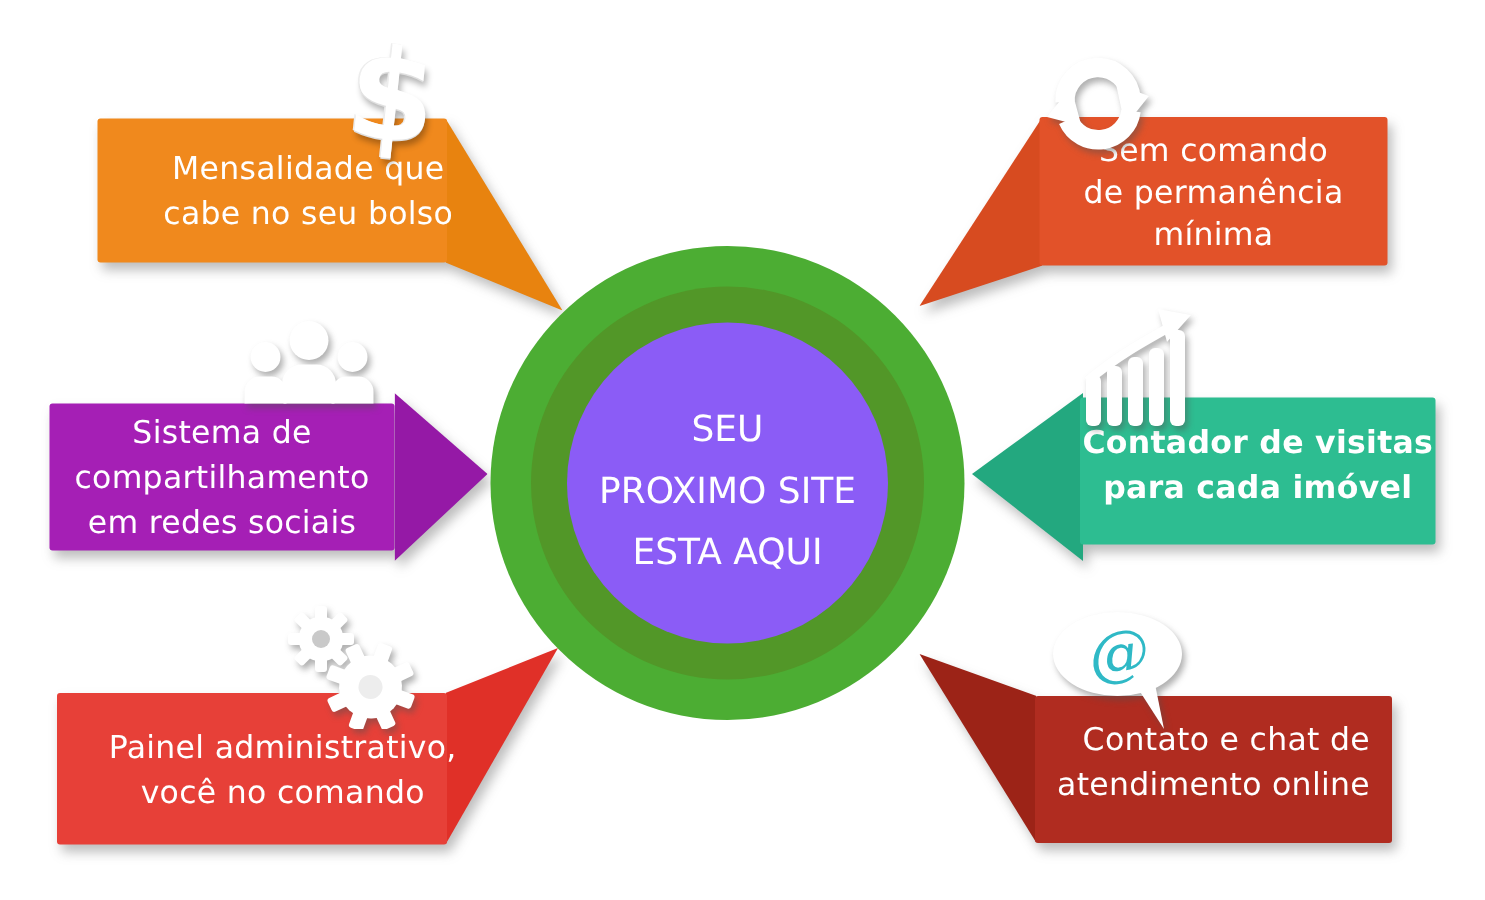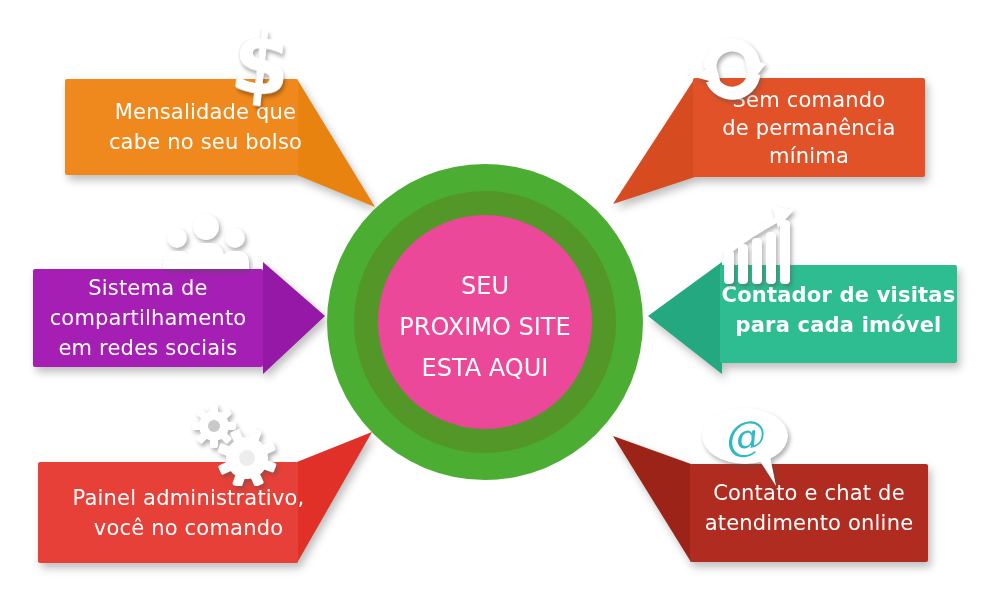--- a/index.html
+++ b/index.html
@@ -91,27 +91,27 @@
     </div>
     <div class="label" style="left:38px;top:462px;width:301px;height:101px;">Painel administrativo,
 você no comando</div>
   </div>
 
   <div class="abs z-banners">
     <div class="shapes">
       <div class="wedge" style="left: 612px; top: 430px; width: 79px; height: 132px; clip-path: polygon(79px 34px, 1px 6px, 79px 132px); background-color: rgb(156, 35, 23);"></div>
       <div class="plate" style="left: 690px; top: 464px; width: 238px; height: 98px; background-color: rgb(176, 44, 32);"></div>
     </div>
-    <div class="label" style="left:690px;top:464px;width:238px;height:88px;">Contato e chat de
+    <div class="label" style="left:690px;top:464px;width:238px;height:88px;text-align:right;">Contato e chat de
 atendimento online</div>
   </div>
 
   <div class="circle-outer z-circle" style="background-color: rgb(76, 173, 51);">
     <div class="circle-mid" style="background-color: rgb(82, 151, 40);">
-      <div class="circle-inner" style="background-color: #ec4899;">
+      <div class="circle-inner" style="background-color: #8b5cf6;">
         <span>SEU
 PROXIMO SITE
 ESTA AQUI</span>
       </div>
     </div>
   </div>
 
   <div class="abs dollar z-icons" style="left:232px;top:22px;">$</div>
 
   <svg class="icon z-icons" style="left:696px;top:36px;" width="72" height="70" viewBox="0 0 72 70">

